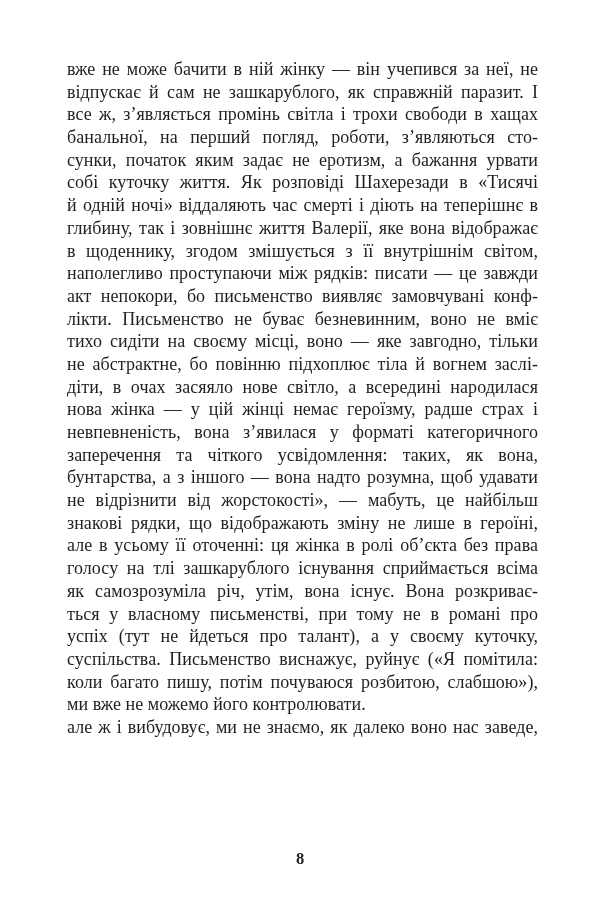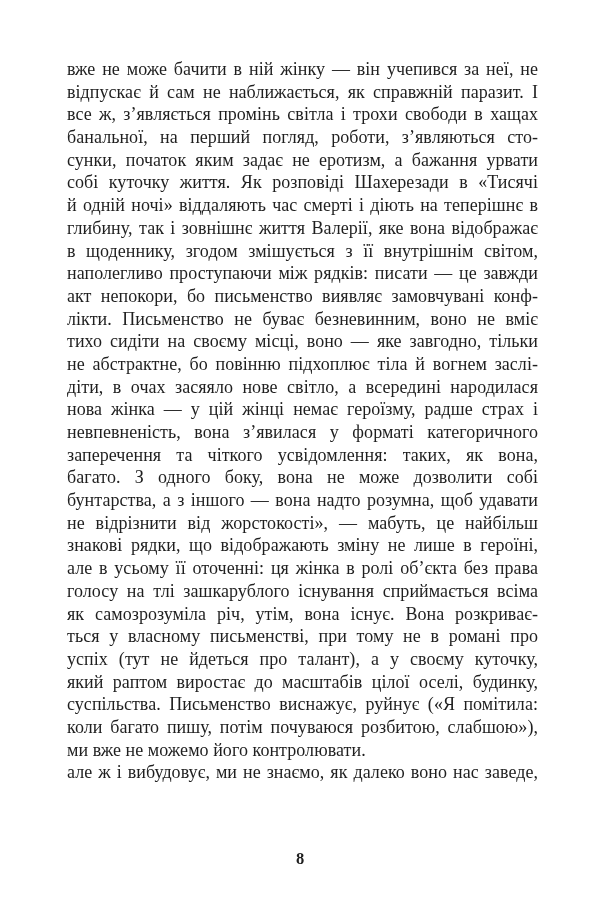--- a/index.html
+++ b/index.html
@@ -40,46 +40,44 @@
     font-weight: 700;
     color: #1f1f1f;
   }
 </style>
 </head>
 <body>
 
 <div class="page">
   <div class="text-block">
     <div class="line">вже не може бачити в ній жінку — він учепився за неї, не</div>
-    <div class="line">відпускає й сам не наближається, як справжній паразит. І</div>
+    <div class="line">відпускає й сам не зашкарублого, як справжній паразит. І</div>
     <div class="line">все ж, з’являється промінь світла і трохи свободи в хащах</div>
     <div class="line">банальної, на перший погляд, роботи, з’являються сто-</div>
     <div class="line">сунки, початок яким задає не еротизм, а бажання урвати</div>
     <div class="line">собі куточку життя. Як розповіді Шахерезади в «Тисячі</div>
     <div class="line">й одній ночі» віддаляють час смерті і діють на теперішнє в</div>
     <div class="line">глибину, так і зовнішнє життя Валерії, яке вона відображає</div>
     <div class="line">в щоденнику, згодом змішується з її внутрішнім світом,</div>
     <div class="line">наполегливо проступаючи між рядків: писати — це завжди</div>
     <div class="line">акт непокори, бо письменство виявляє замовчувані конф-</div>
     <div class="line">лікти. Письменство не буває безневинним, воно не вміє</div>
     <div class="line">тихо сидіти на своєму місці, воно — яке завгодно, тільки</div>
     <div class="line">не абстрактне, бо повінню підхоплює тіла й вогнем заслі-</div>
     <div class="line">діти, в очах засяяло нове світло, а всередині народилася</div>
     <div class="line">нова жінка — у цій жінці немає героїзму, радше страх і</div>
     <div class="line">невпевненість, вона з’явилася у форматі категоричного</div>
     <div class="line">заперечення та чіткого усвідомлення: таких, як вона,</div>
-    <div class="line">багато. З одного боку, вона не може дозволити собі</div>
     <div class="line">бунтарства, а з іншого — вона надто розумна, щоб удавати</div>
     <div class="line">не відрізнити від жорстокості», — мабуть, це найбільш</div>
     <div class="line">знакові рядки, що відображають зміну не лише в героїні,</div>
     <div class="line">але в усьому її оточенні: ця жінка в ролі об’єкта без права</div>
     <div class="line">голосу на тлі зашкарублого існування сприймається всіма</div>
     <div class="line">як самозрозуміла річ, утім, вона існує. Вона розкриває-</div>
     <div class="line">ться у власному письменстві, при тому не в романі про</div>
     <div class="line">успіх (тут не йдеться про талант), а у своєму куточку,</div>
-    <div class="line">який раптом виростає до масштабів цілої оселі, будинку,</div>
     <div class="line">суспільства. Письменство виснажує, руйнує («Я помітила:</div>
     <div class="line">коли багато пишу, потім почуваюся розбитою, слабшою»),</div>
     <div class="line para-end">ми вже не можемо його контролювати.</div>
     <div class="line">але ж і вибудовує, ми не знаємо, як далеко воно нас заведе,</div>
   </div>
   <div class="page-number">8</div>
 </div>
 
 </body></html>

